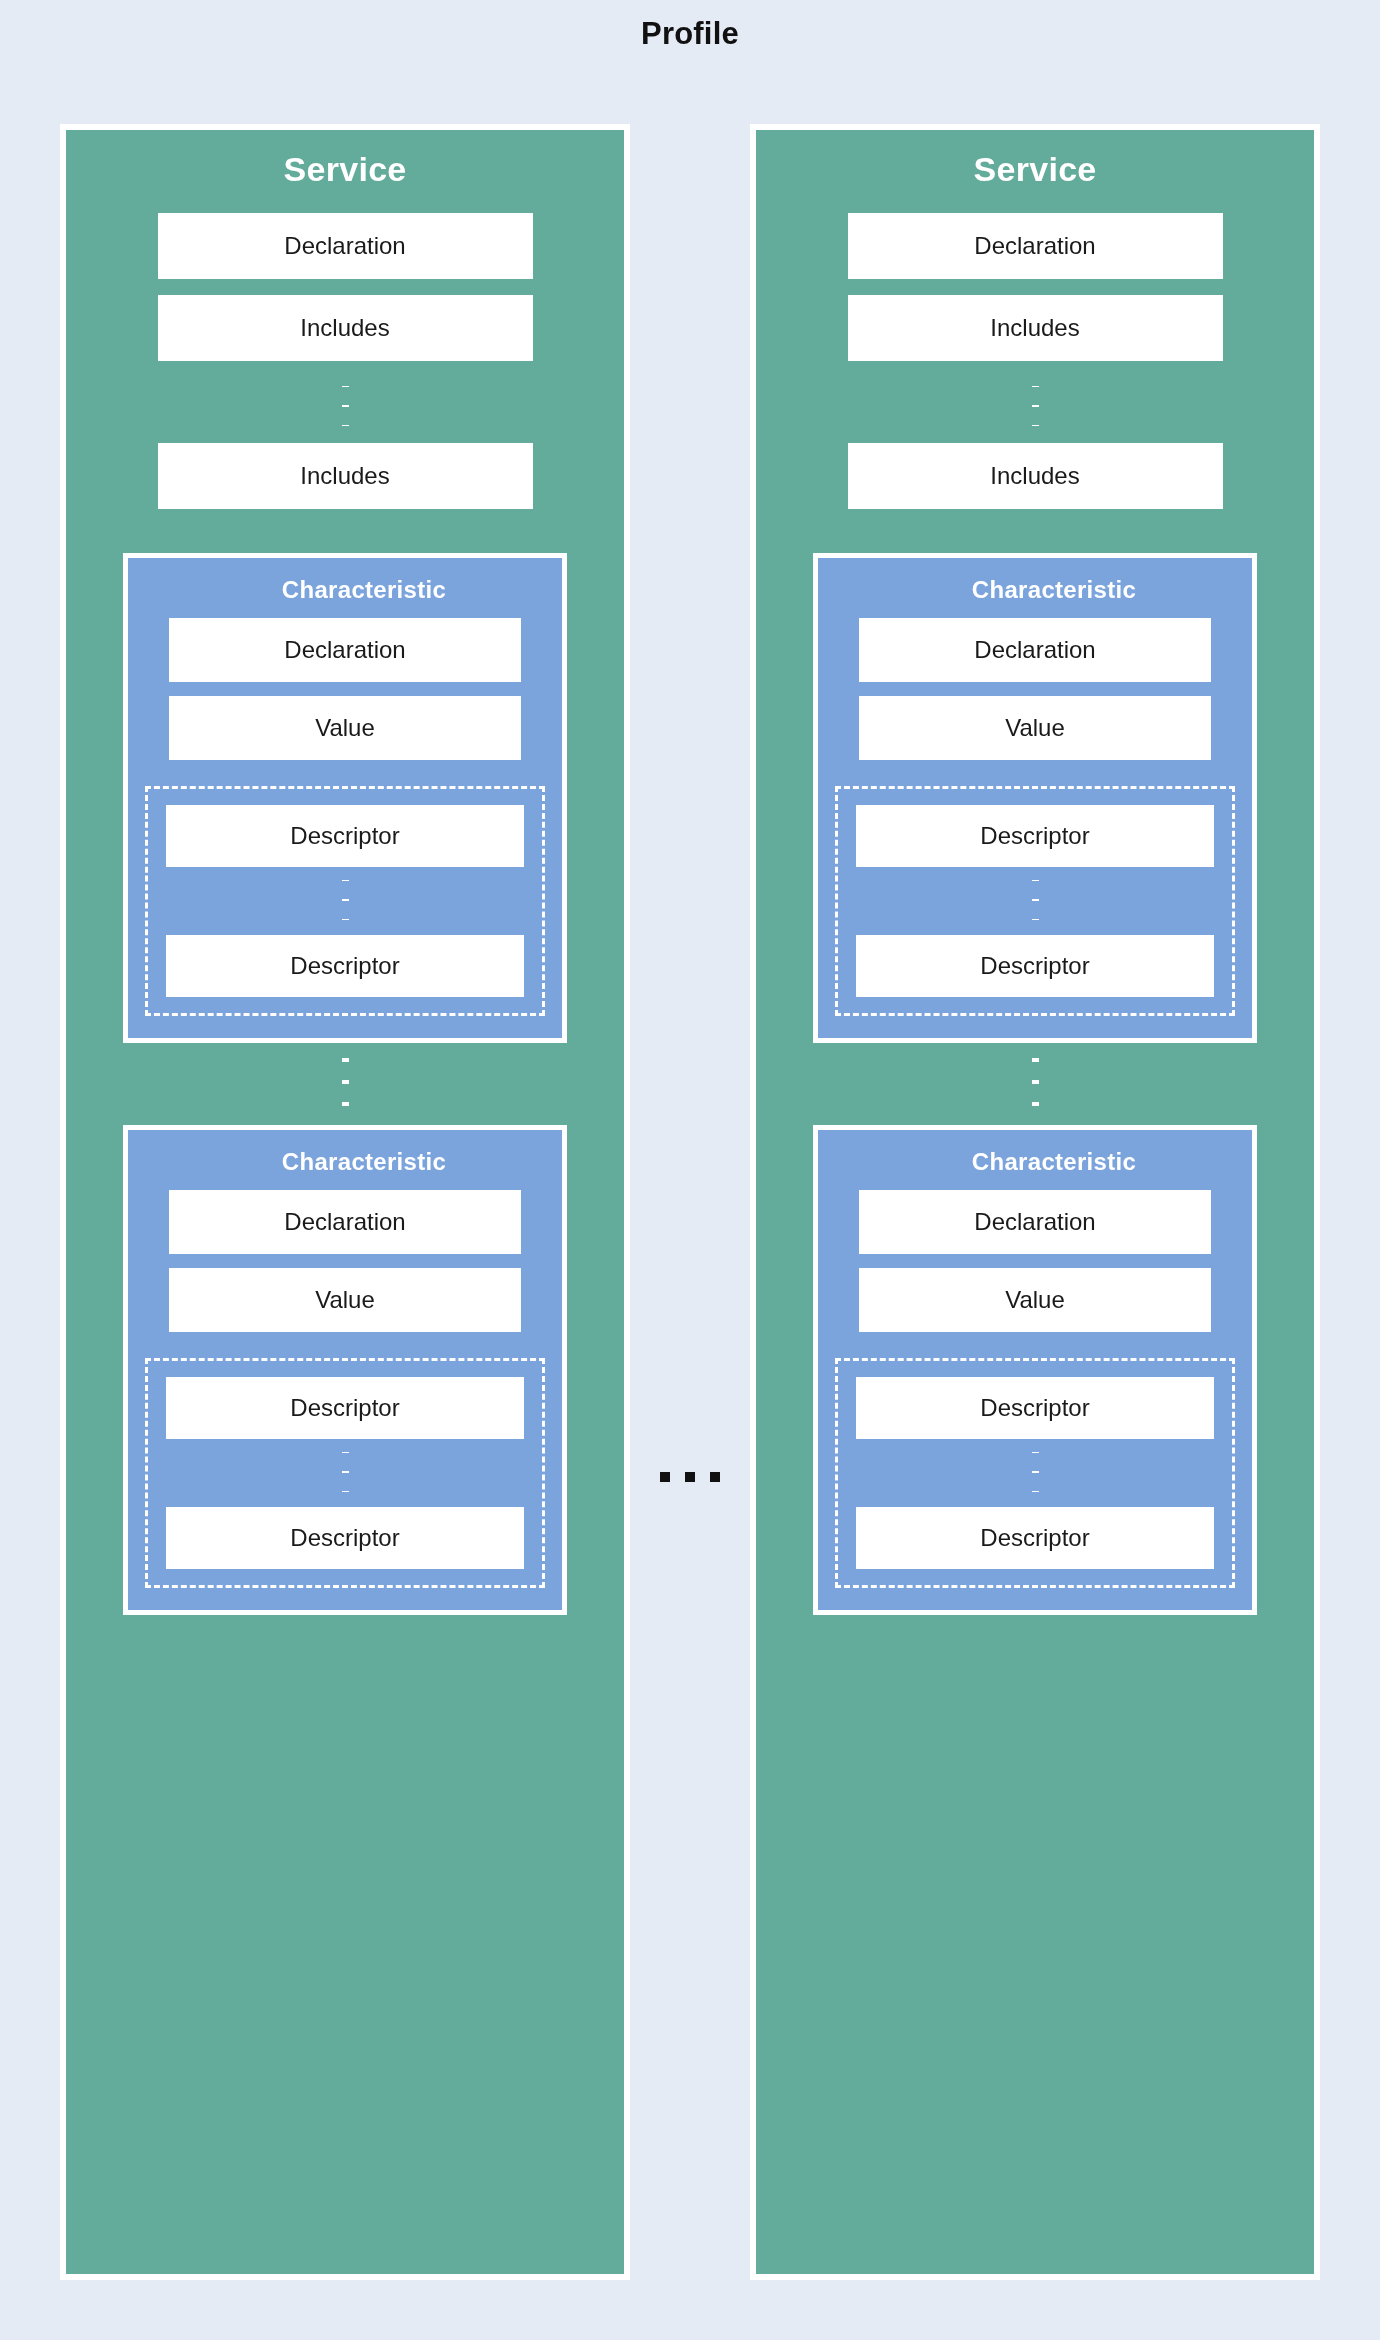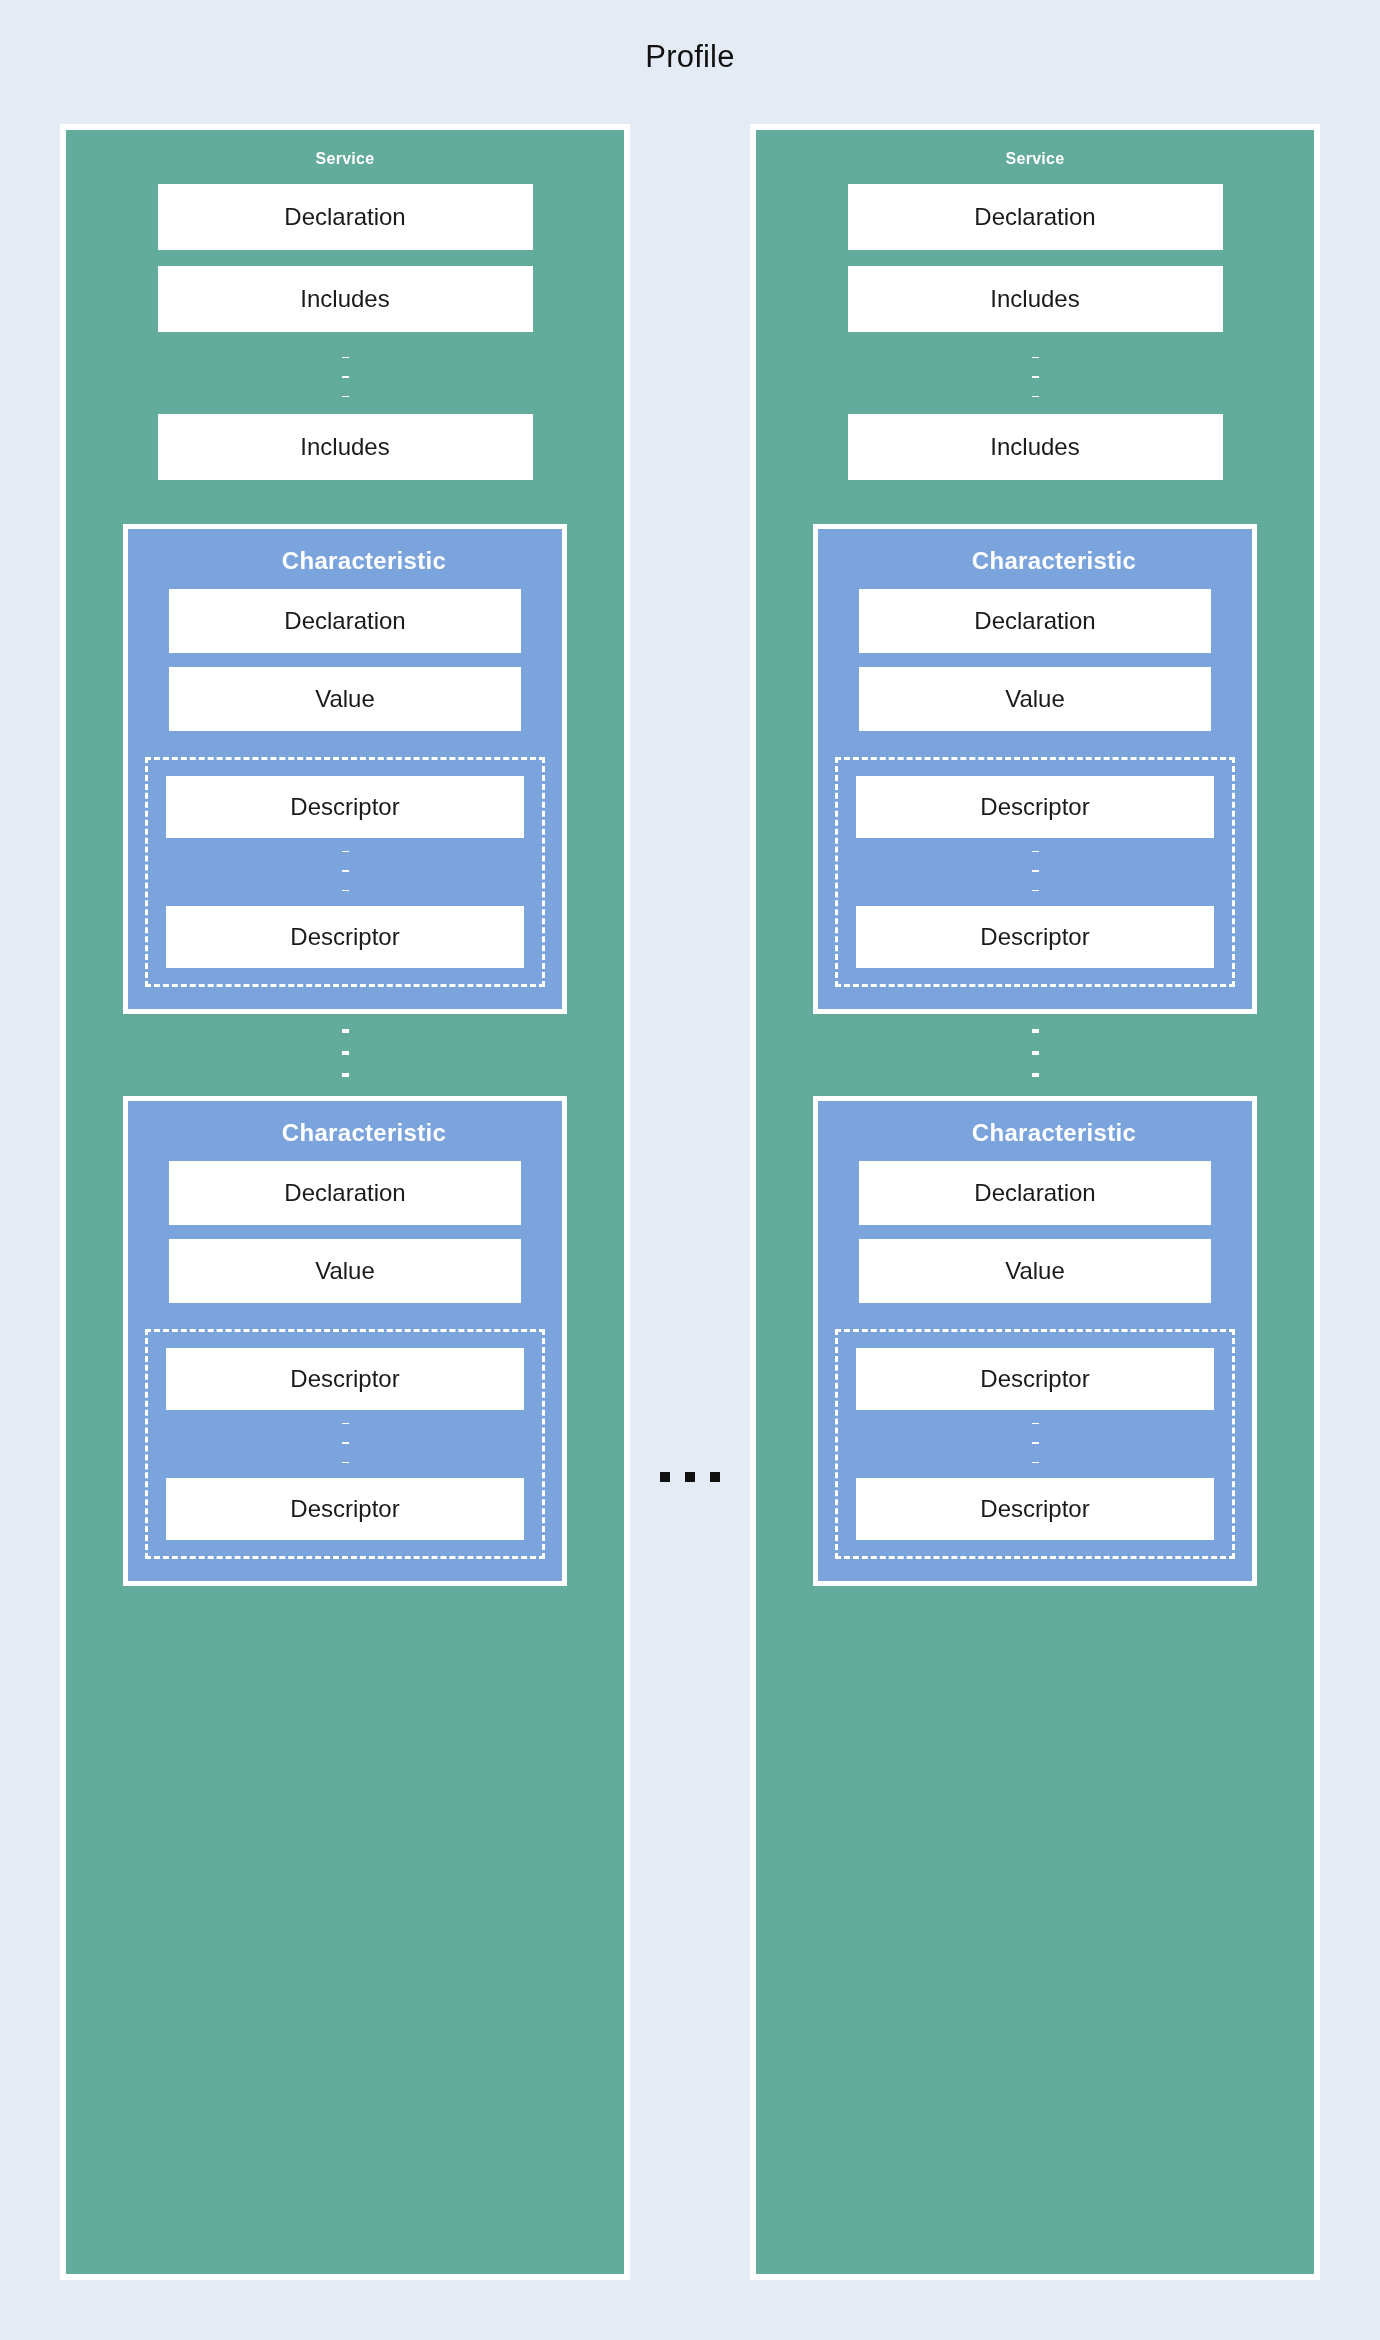--- a/index.html
+++ b/index.html
@@ -11,24 +11,24 @@
     height: 2340px;
     background: #e5ebf4;
     font-family: "Liberation Sans", sans-serif;
     overflow: hidden;
     position: relative;
   }
 
   #page-title {
     text-align: center;
     font-size: 31px;
-    font-weight: normal;
+    font-weight: bold;
     color: #111111;
     letter-spacing: 0.2px;
-    padding-top: 39px;
+    padding-top: 16px;
     height: 44px;
     box-sizing: border-box;
   }
 
   #profile-canvas {
     position: relative;
     width: 1380px;
     height: 2260px;
   }
 
@@ -43,24 +43,24 @@
     box-sizing: border-box;
     display: flex;
     flex-direction: column;
     align-items: center;
   }
   .service.col-left  { left: 60px; }
   .service.col-right { left: 750px; }
 
   .service-title {
     color: #ffffff;
-    font-size: 16px;
+    font-size: 34px;
     font-weight: bold;
     margin-top: 20px;
-    margin-bottom: 16px;
+    margin-bottom: 24px;
     letter-spacing: 0.3px;
   }
 
   
   .leaf {
     background: #ffffff;
     color: #1a1a1a;
     font-size: 24px;
     text-align: center;
     display: flex;

